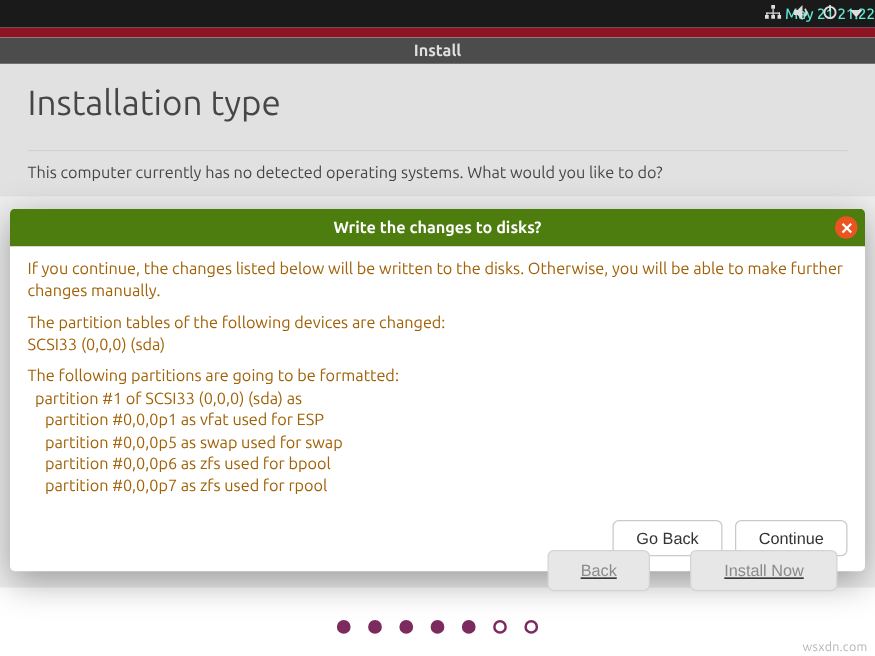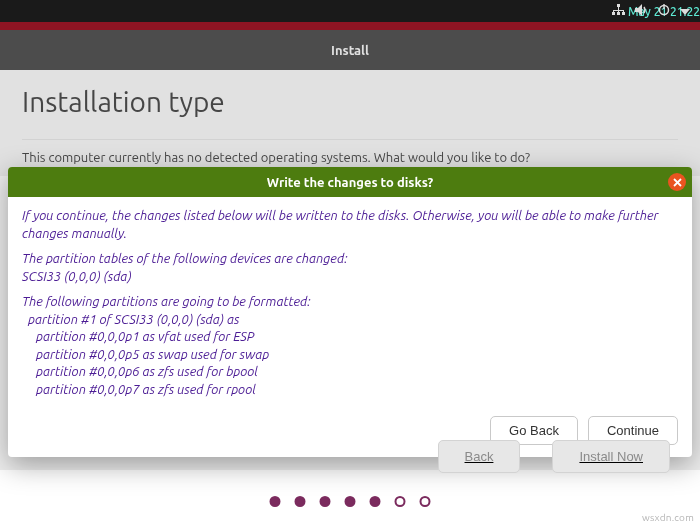--- a/index.html
+++ b/index.html
@@ -31,21 +31,21 @@
       align-items: center;
     }
     .topbar .tray svg { fill: #ddd; }
     .redstrip { height: 8px; background: #8f1423; }
     .installer {
       background: #f0f0f0;
     }
     .installer-title {
       background: #3a3a3a;
       color: #eee;
-      height: 40px;
+      height: 21px;
       display: flex;
       align-items: center;
       justify-content: center;
       font-weight: 600;
       font-size: 13px;
     }
     .installer-body {
       padding: 16px 22px 12px 22px;
     }
     .installer h1 {
@@ -91,23 +91,22 @@
       width: 18px; height: 18px;
       border-radius: 50%;
       background: #e95420;
       display: flex; align-items: center; justify-content: center;
       cursor: pointer;
     }
     .close-btn svg { fill: #fff; }
     .dialog-body {
       padding: 10px 14px 12px 14px;
       font-size: 13px;
-      color: #4c1d95;
+      color: #a16207;
       line-height: 1.35;
-      font-style: italic;
     }
     .dialog-body p { margin-bottom: 8px; }
     .plist { margin-left: 6px; }
     .plist2 { margin-left: 14px; }
     .dialog-actions {
       display: flex;
       justify-content: flex-end;
       gap: 10px;
       padding: 6px 14px 12px;
     }

